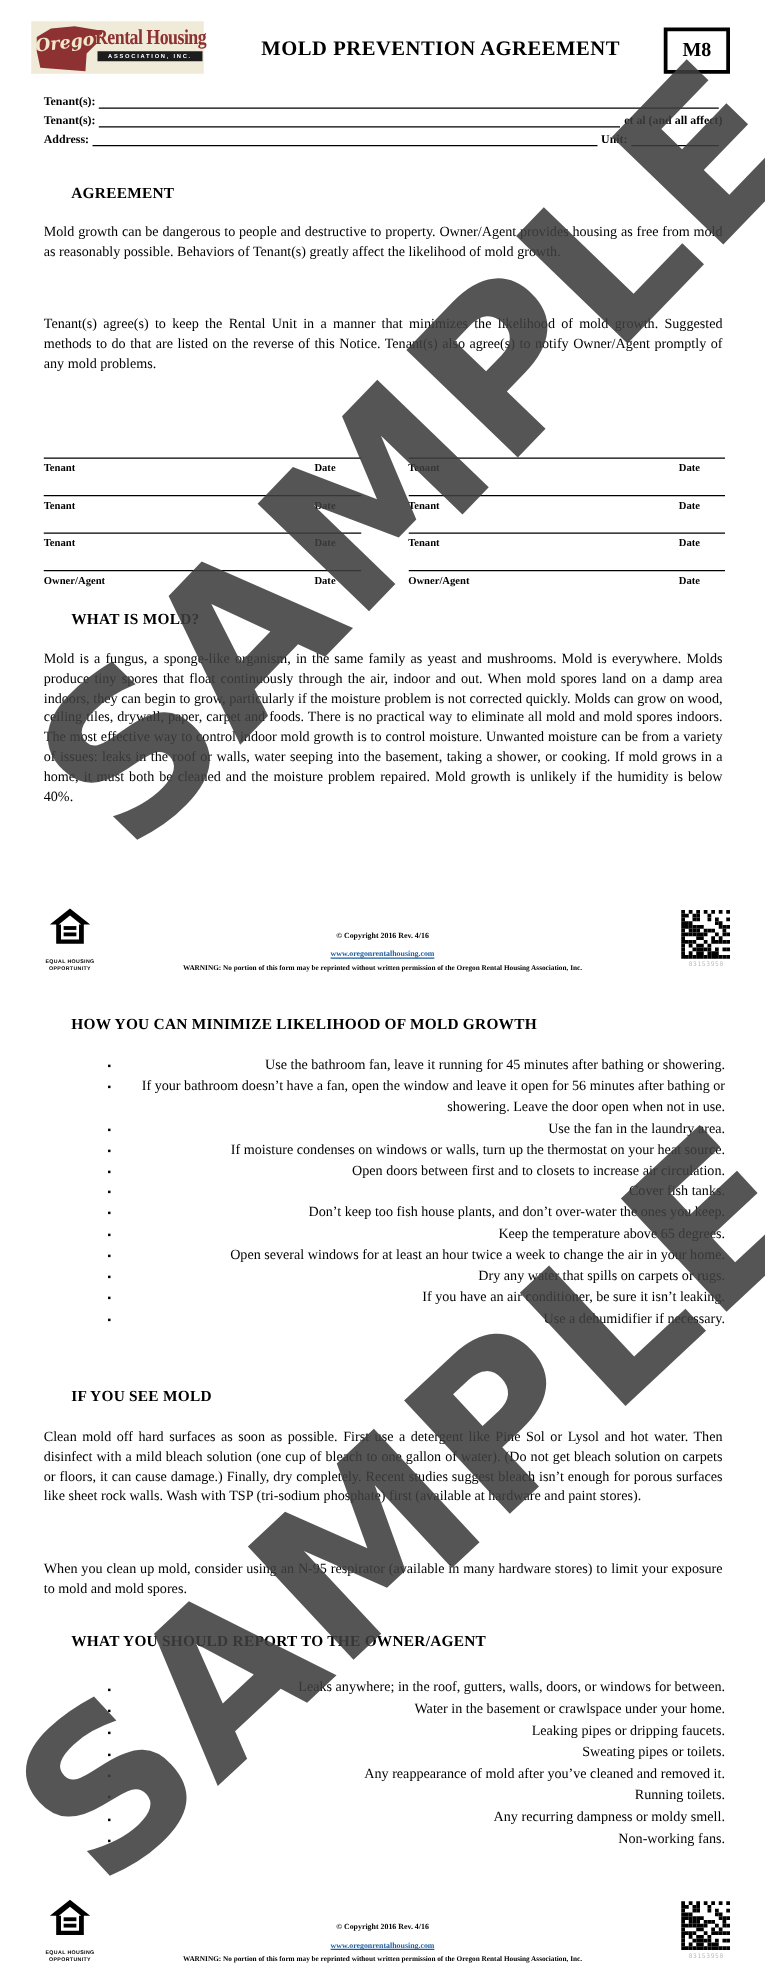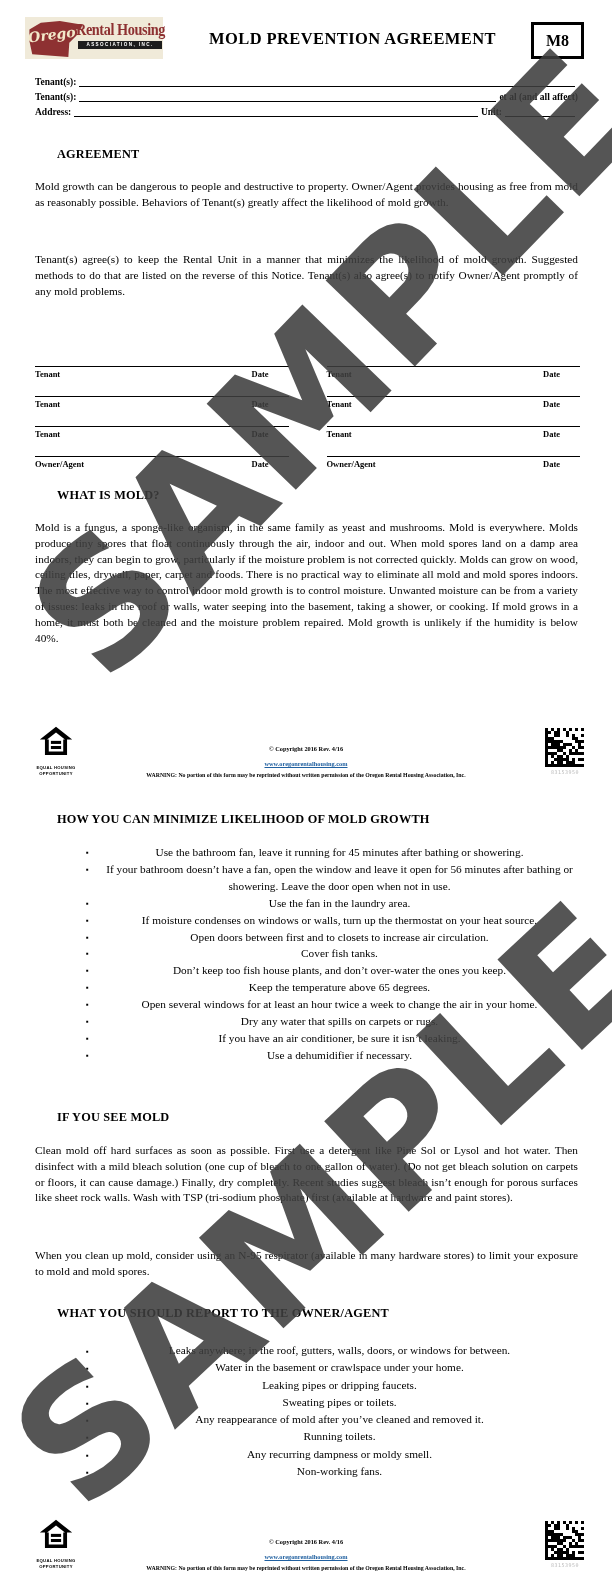--- a/index.html
+++ b/index.html
@@ -28,21 +28,21 @@
   .h{position:absolute;left:35px;font-weight:700;font-size:12.3px;letter-spacing:.2px;margin-left:22px;}
   .p{position:absolute;left:35px;width:543px;font-size:11.3px;line-height:15.8px;text-align:justify;}
   
   .sigs{position:absolute;left:35px;top:366px;width:545px;}
   .sig-row{display:flex;gap:38px;margin-bottom:17px;}
   .sig-cell{flex:1;}
   .sig-line{border-top:1.2px solid #000;height:2px;}
   .sig-labels{display:flex;justify-content:space-between;font-size:8.5px;font-weight:700;padding-right:20px;}
   
   .ul{position:absolute;left:86px;width:494px;font-size:11.3px;}
-  .item{position:relative;padding-left:13px;text-align:center;}
+  .item{position:relative;padding-left:13px;text-align:right;}
   .item::before{content:"▪";position:absolute;left:0;top:1px;font-size:8px;}
   .ul1 .item{line-height:16.9px;}
   .ul2 .item{line-height:17.3px;}
   
   .footer{position:absolute;left:0;width:612px;height:70px;}
   .eh{position:absolute;left:33px;top:8px;width:46px;text-align:center;}
   .eh .eh-txt{font-family:"Liberation Sans",sans-serif;font-size:4.2px;font-weight:700;
         letter-spacing:.3px;line-height:1.25;margin-top:1px;}
   .f-center{position:absolute;left:90px;right:90px;top:27px;text-align:center;}
   .f-copy{font-size:6.3px;font-weight:700;}

